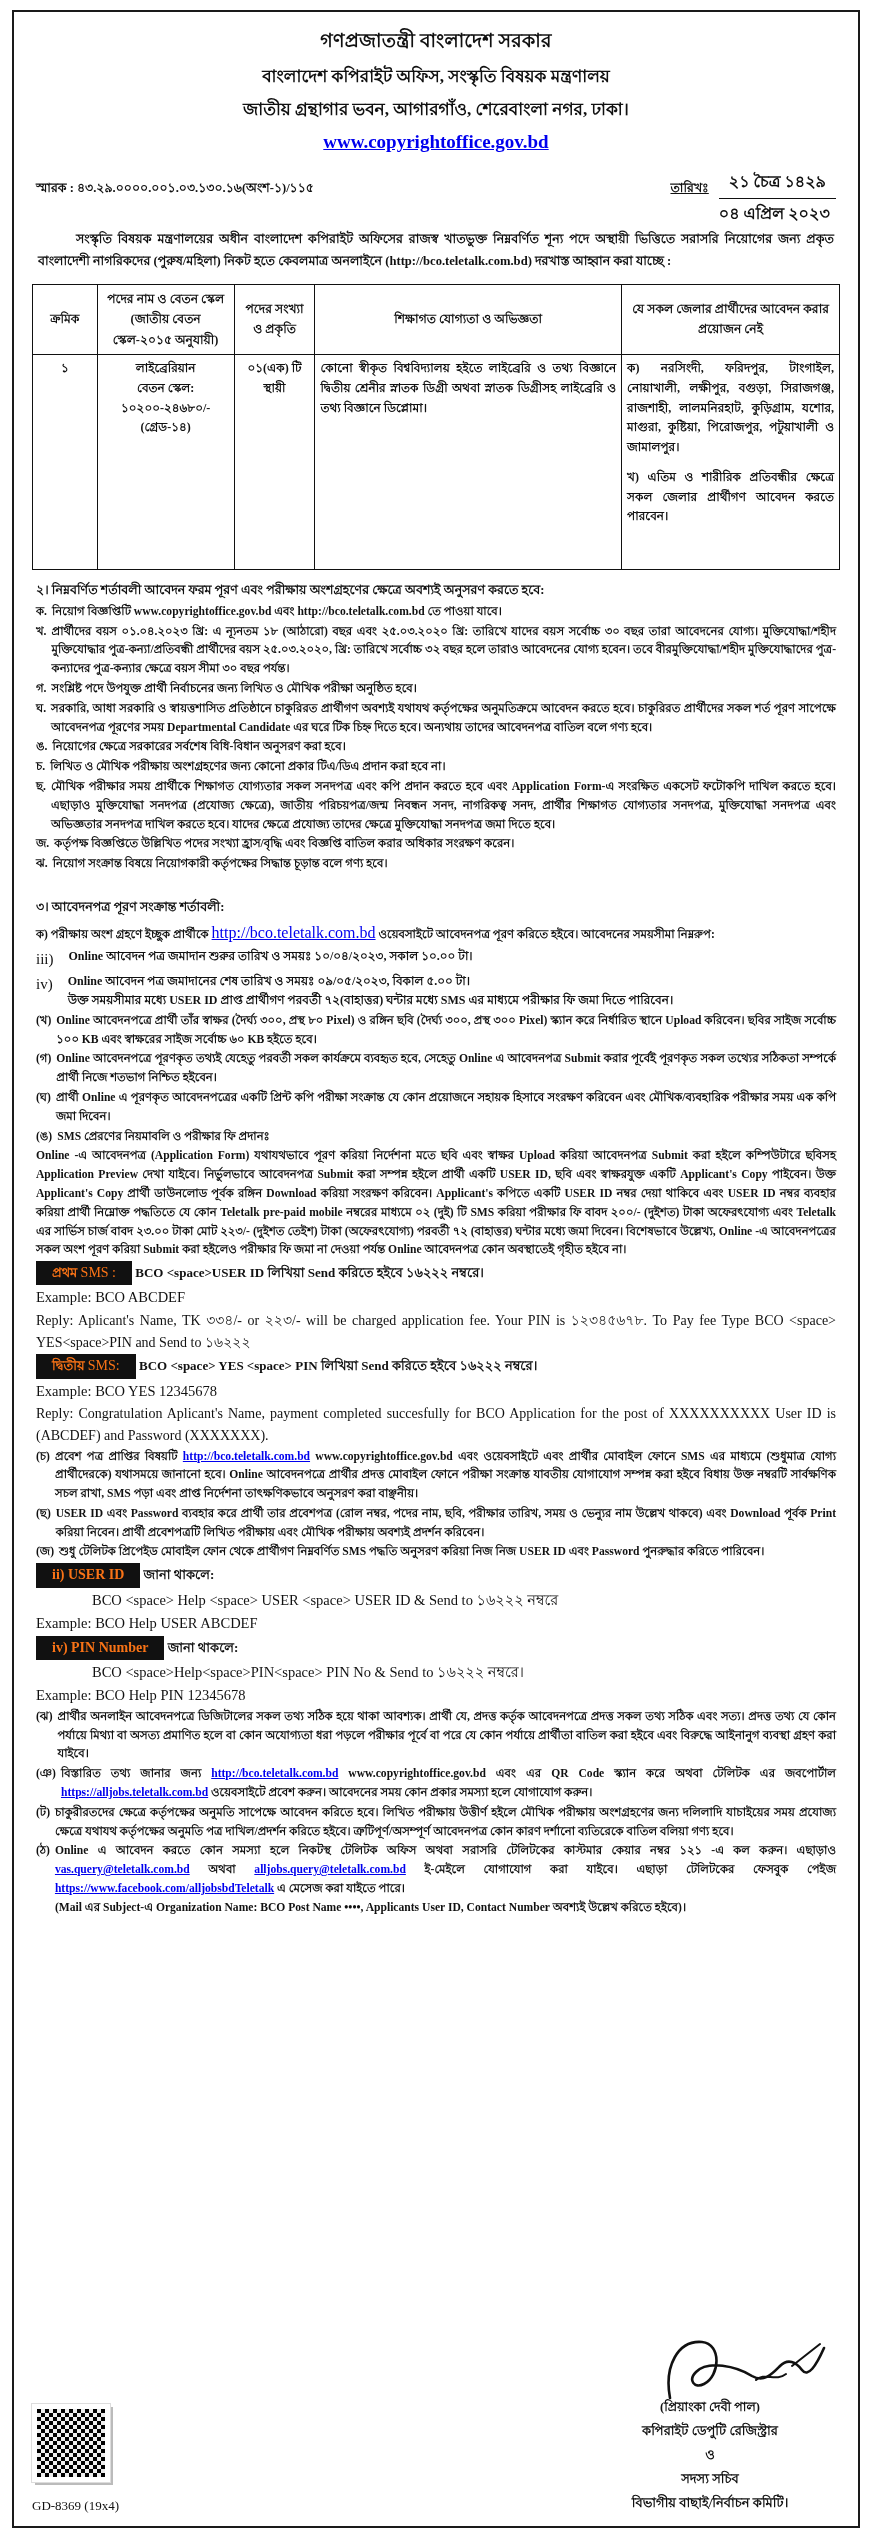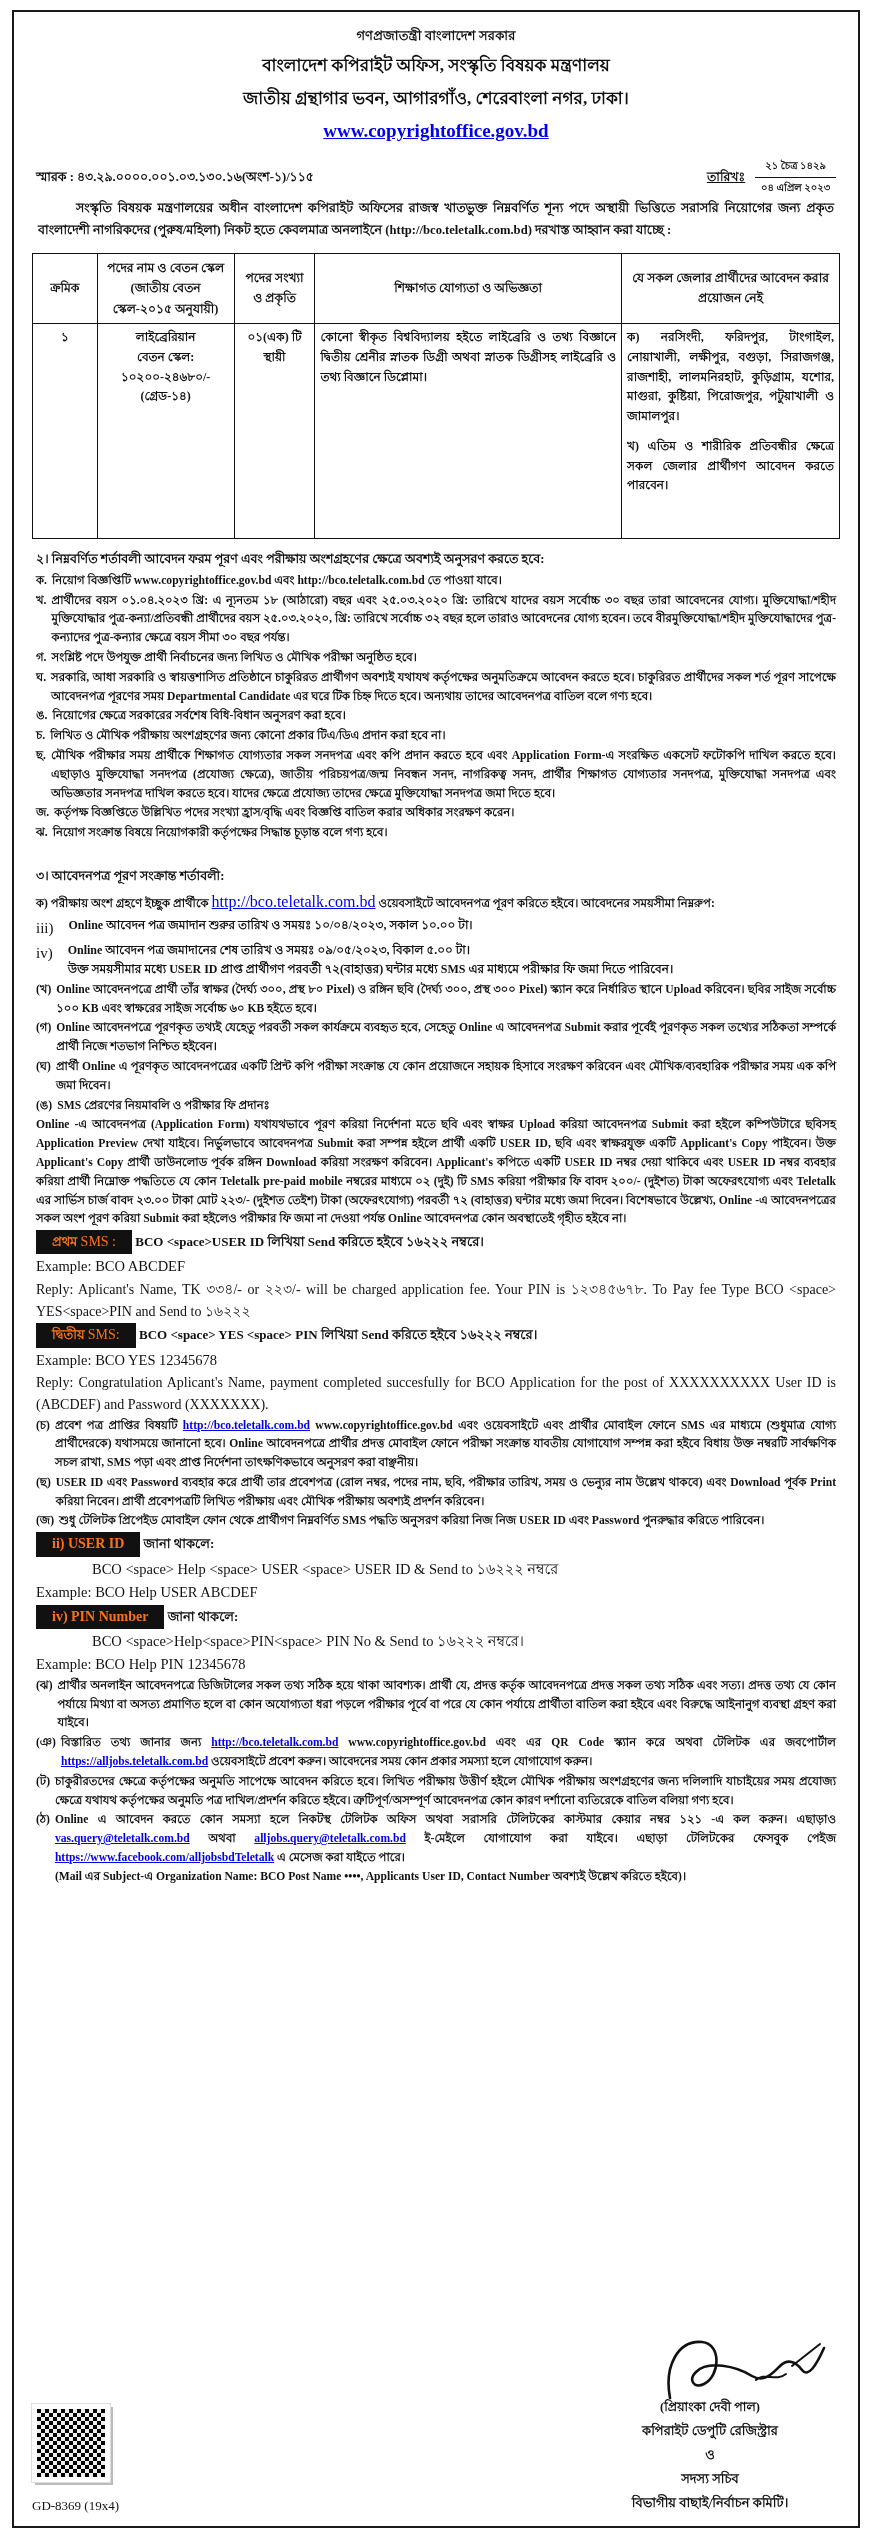--- a/index.html
+++ b/index.html
@@ -20,37 +20,37 @@
   }
   .frame {
     border: 2px solid #1a1a1a;
     width: 100%; height: 2518px;
     padding: 14px 18px 8px 18px;
     position: relative;
   }
 
   
   .hdr { text-align: center; }
-  .hdr .l1 { font-size: 13px; font-weight: bold; letter-spacing: .2px; margin-bottom: 5px; }
+  .hdr .l1 { font-size: 19px; font-weight: bold; letter-spacing: .2px; margin-bottom: 5px; }
   .hdr .l2 { font-size: 17px; font-weight: bold; margin-bottom: 5px; }
   .hdr .l3 { font-size: 17px; font-weight: bold; margin-bottom: 7px; }
   .hdr .url {
     font-size: 19px; font-weight: bold; text-decoration: underline;
     font-family: "Liberation Serif", serif; display: inline-block;
   }
 
   
   .memorow {
     display: flex; align-items: flex-start; justify-content: space-between;
     margin-top: 16px; padding: 0 4px;
   }
   .memo { font-size: 12.5px; font-weight: bold; padding-top: 10px; }
   .daterow { display: flex; align-items: flex-start; gap: 10px; }
   .datelbl { font-size: 12.5px; font-weight: bold; padding-top: 10px; text-decoration: underline; }
-  .datestack { text-align: center; font-size: 10px; font-weight: bold; }
+  .datestack { text-align: left; font-size: 16px; font-weight: bold; }
   .datestack .d1 { border-bottom: 1.5px solid #111; padding: 0 10px 2px 10px; }
   .datestack .d2 { padding-top: 2px; }
 
   
   .title {
     text-align: center; font-size: 30px; font-weight: bold;
     margin: 12px 0 10px 0; letter-spacing: 1px;
   }
 
   

